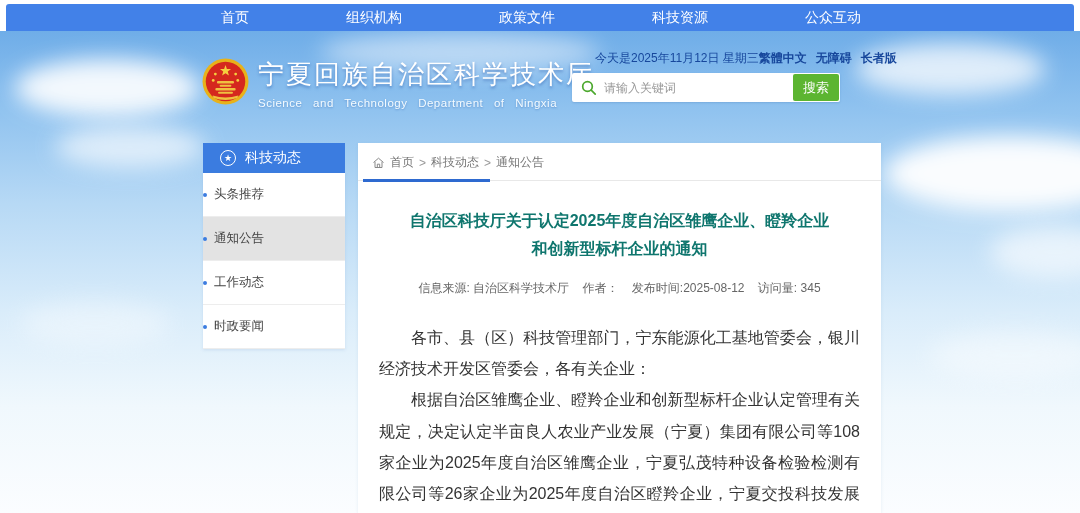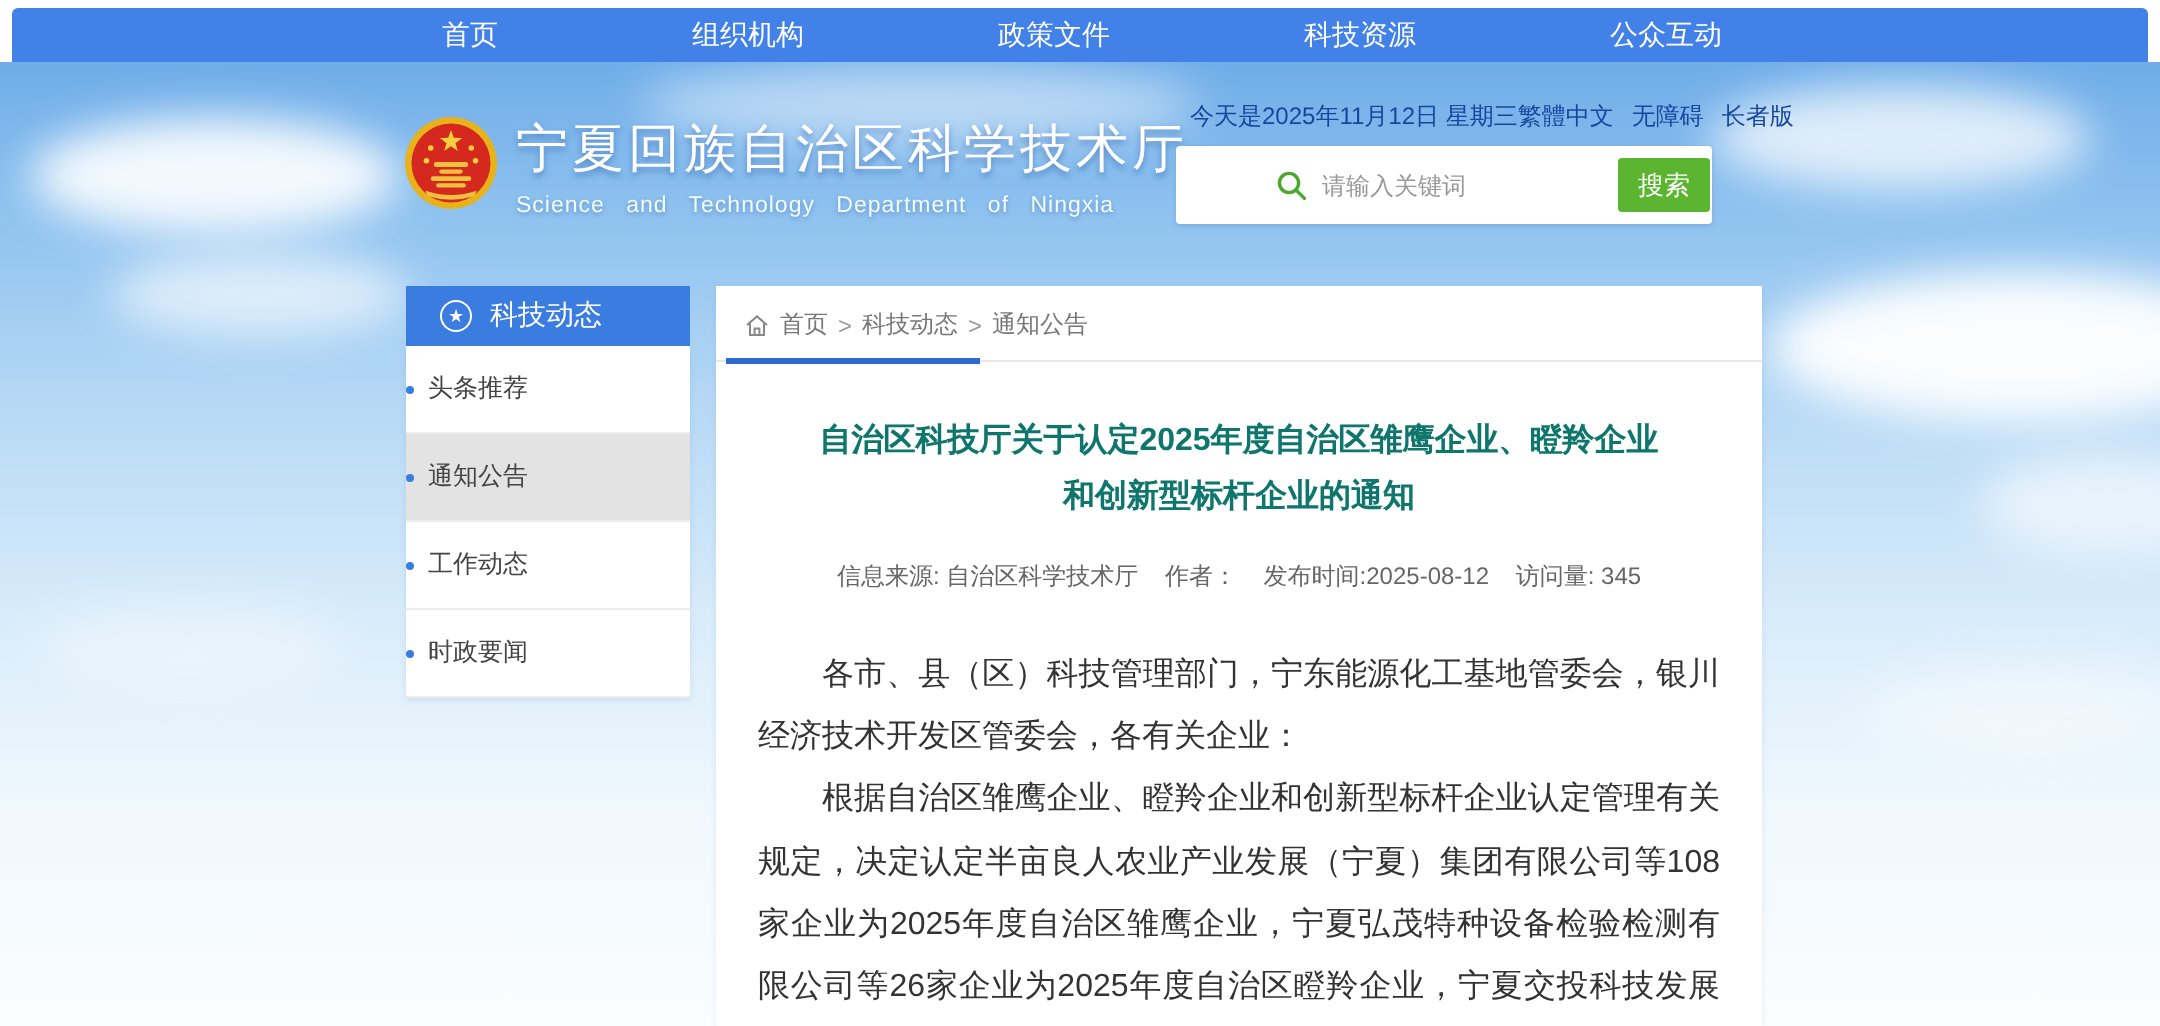--- a/index.html
+++ b/index.html
@@ -25,25 +25,25 @@
   .brand-text { margin-left:9px; }
   .site-title { color:#ffffff; font-size:26px; font-weight:normal; letter-spacing:2px;
     text-shadow:0 2px 3px rgba(40,90,170,.55); line-height:1.25; }
   .site-sub { color:#f4fbff; font-size:11.5px; letter-spacing:.5px; word-spacing:7px; margin-top:6px;
     text-shadow:0 1px 2px rgba(40,90,170,.45); }
 
   .top-utility { position:absolute; left:595px; top:50px; width:278px; display:flex;
     font-size:12px; color:#17479c; align-items:center; }
   .top-utility .date { white-space:nowrap; }
   .top-utility .links { margin-left:auto; display:flex; gap:9px; }
-  .top-utility .links span { cursor:pointer; white-space:nowrap; }
-
-  
-  .search { position:absolute; left:588px; top:73px; width:268px; height:39px; background:#ffffff;
-    border-radius:2px; display:flex; align-items:center; box-shadow:0 1px 2px rgba(60,110,170,.25);padding-left:41px; }
+  .top-utility .links span { cursor:pointer; white-space:nowrap;font-weight:bold; }
+
+  
+  .search { position:absolute; left:572px; top:73px; width:268px; height:29px; background:#ffffff;
+    border-radius:2px; display:flex; align-items:center; box-shadow:0 1px 2px rgba(60,110,170,.25); }
   .search svg { margin:0 7px 0 9px; flex:0 0 16px; }
   .search input { border:none; outline:none; flex:1; font-size:12px; color:#333; height:100%;
     font-family:"Liberation Sans","DejaVu Sans",sans-serif; min-width:0; }
   .search input::placeholder { color:#999; }
   .search button { width:46px; height:27px; margin:1px; border:none; background:#5cb531; color:#fff;
     font-size:13px; border-radius:2px; cursor:pointer; flex:0 0 46px;
     font-family:"Liberation Sans","DejaVu Sans",sans-serif; }
 
   
   .sidebar { position:absolute; left:203px; top:143px; width:142px; }

